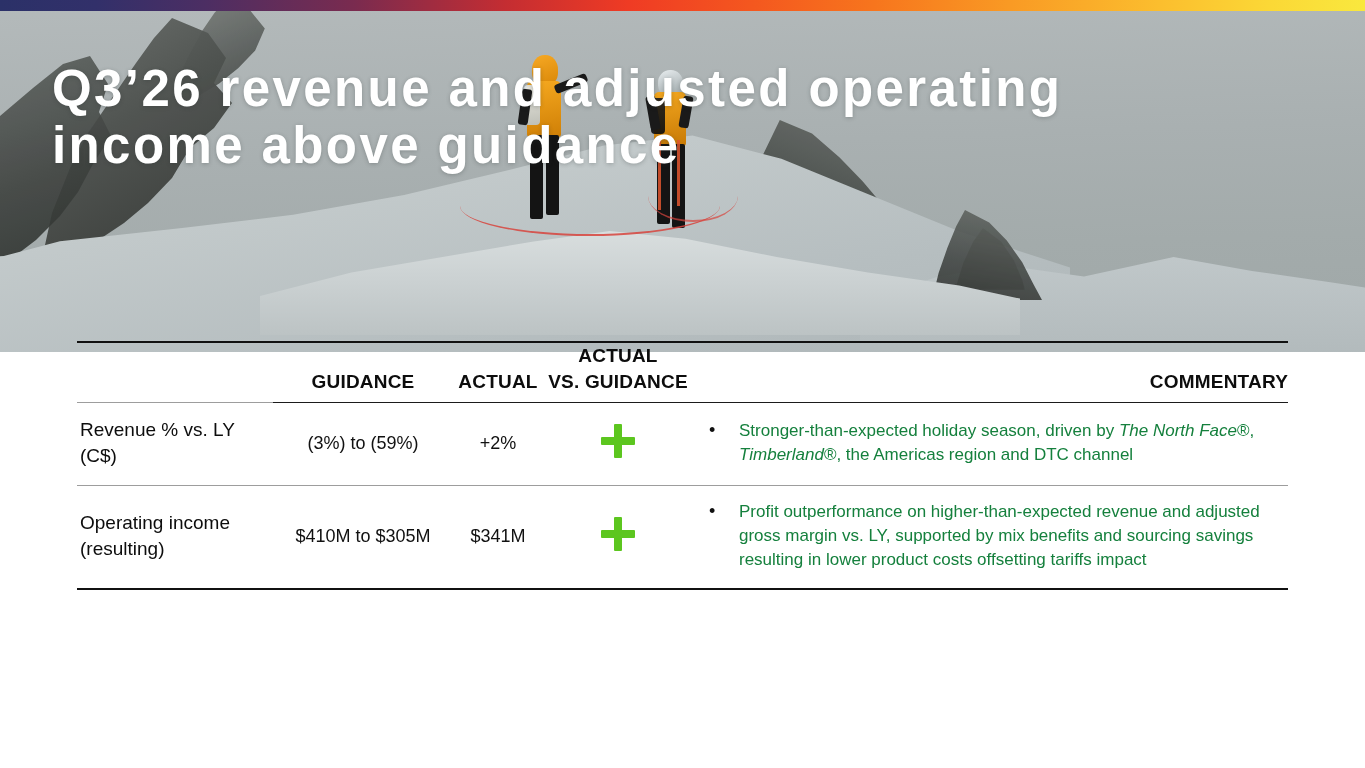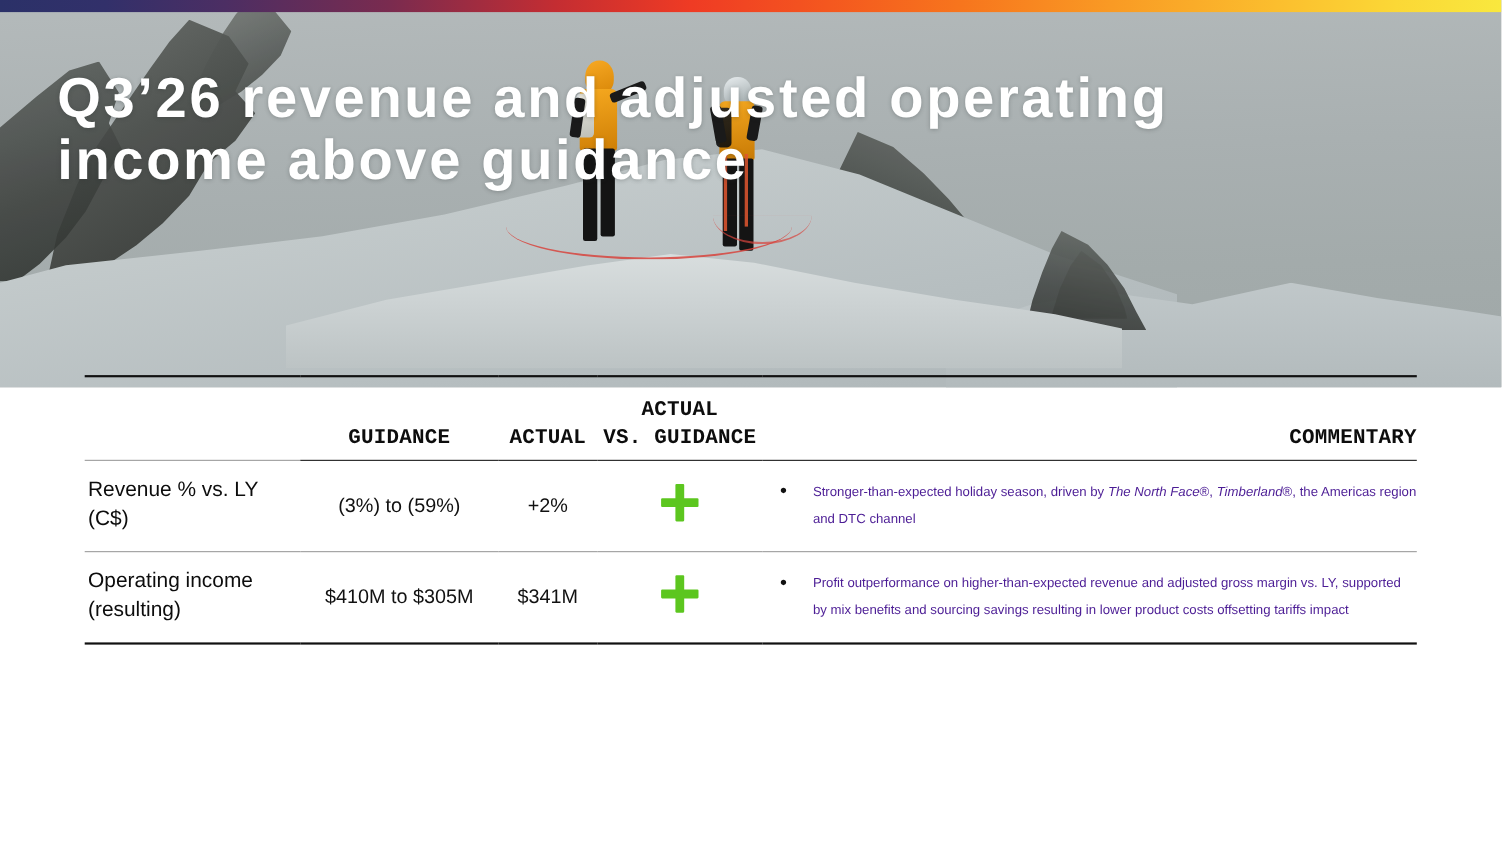--- a/index.html
+++ b/index.html
@@ -135,21 +135,21 @@
   table.metrics col.c-label{ width:196px; }
   table.metrics col.c-guid { width:180px; }
   table.metrics col.c-act  { width:90px; }
   table.metrics col.c-vs   { width:150px; }
   table.metrics col.c-comm { width:595px; }
 
   .top-rule td{ border-top:2.5px solid #111; padding:0; height:0; font-size:0; }
 
   thead th{
     font-size:19px; font-weight:bold; color:#0d0d0d; letter-spacing:.2px;
-    padding:16px 0 7px 0; vertical-align:bottom; line-height:26px;font-family:Liberation Mono, monospace;
+    padding:0 0 7px 0; vertical-align:bottom; line-height:26px;
   }
   thead th.h-label{ border-bottom:1.6px solid #9d9d9d; }
   thead th.h-guid,
   thead th.h-act,
   thead th.h-vs  { text-align:center; border-bottom:1.6px solid #1b1b1b; }
   thead th.h-comm{ text-align:right; padding-left:16px; border-bottom:1.6px solid #1b1b1b; }
   thead th.h-vs .vs-l1{ display:block; }
 
   tbody td{ padding:14px 0 16px 0; vertical-align:middle; }
   tbody tr.row-1 td{ border-bottom:1.6px solid #9d9d9d; }
@@ -167,21 +167,21 @@
   .plus-icon::after{
     content:""; position:absolute; background:#5cc61f; border-radius:1px;
   }
   .plus-icon::before{ left:13px; top:0;  width:8px; height:34px; }
   .plus-icon::after { left:0;  top:13px; width:34px; height:8px; }
 
   td.commentary{ padding-left:16px; }
   ul.bullets{ list-style:none; margin:0; padding:0; }
   ul.bullets li{
     position:relative; padding-left:30px;
-    font-size:12px; line-height:24px; color:#4c1d95;
+    font-size:17px; line-height:24px; color:#15803d;
   }
   ul.bullets li::before{
     content:"\2022"; position:absolute; left:0; top:-1px;
     font-size:18px; color:#111;
   }
   .it{ font-style:italic; }
 
   
   .footer{ position:absolute; left:0; bottom:0; width:1365px; height:76px; }
 </style>

